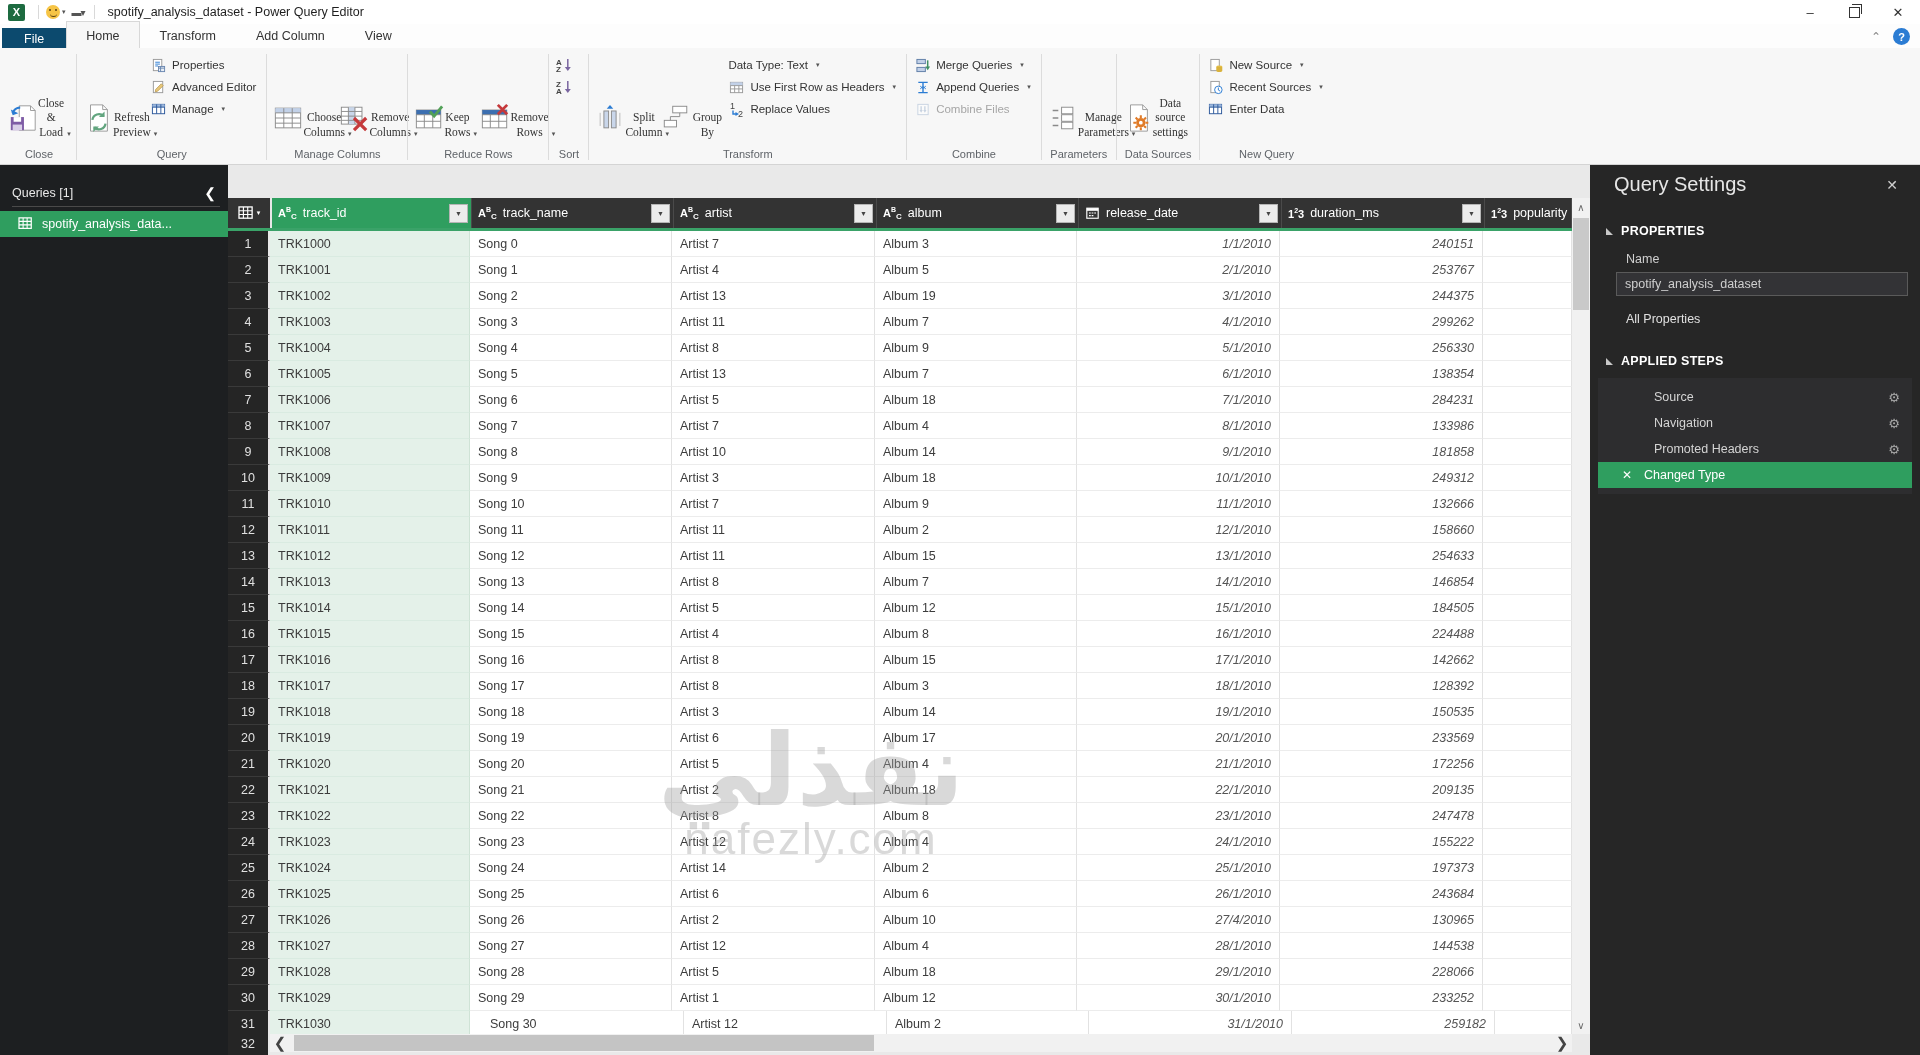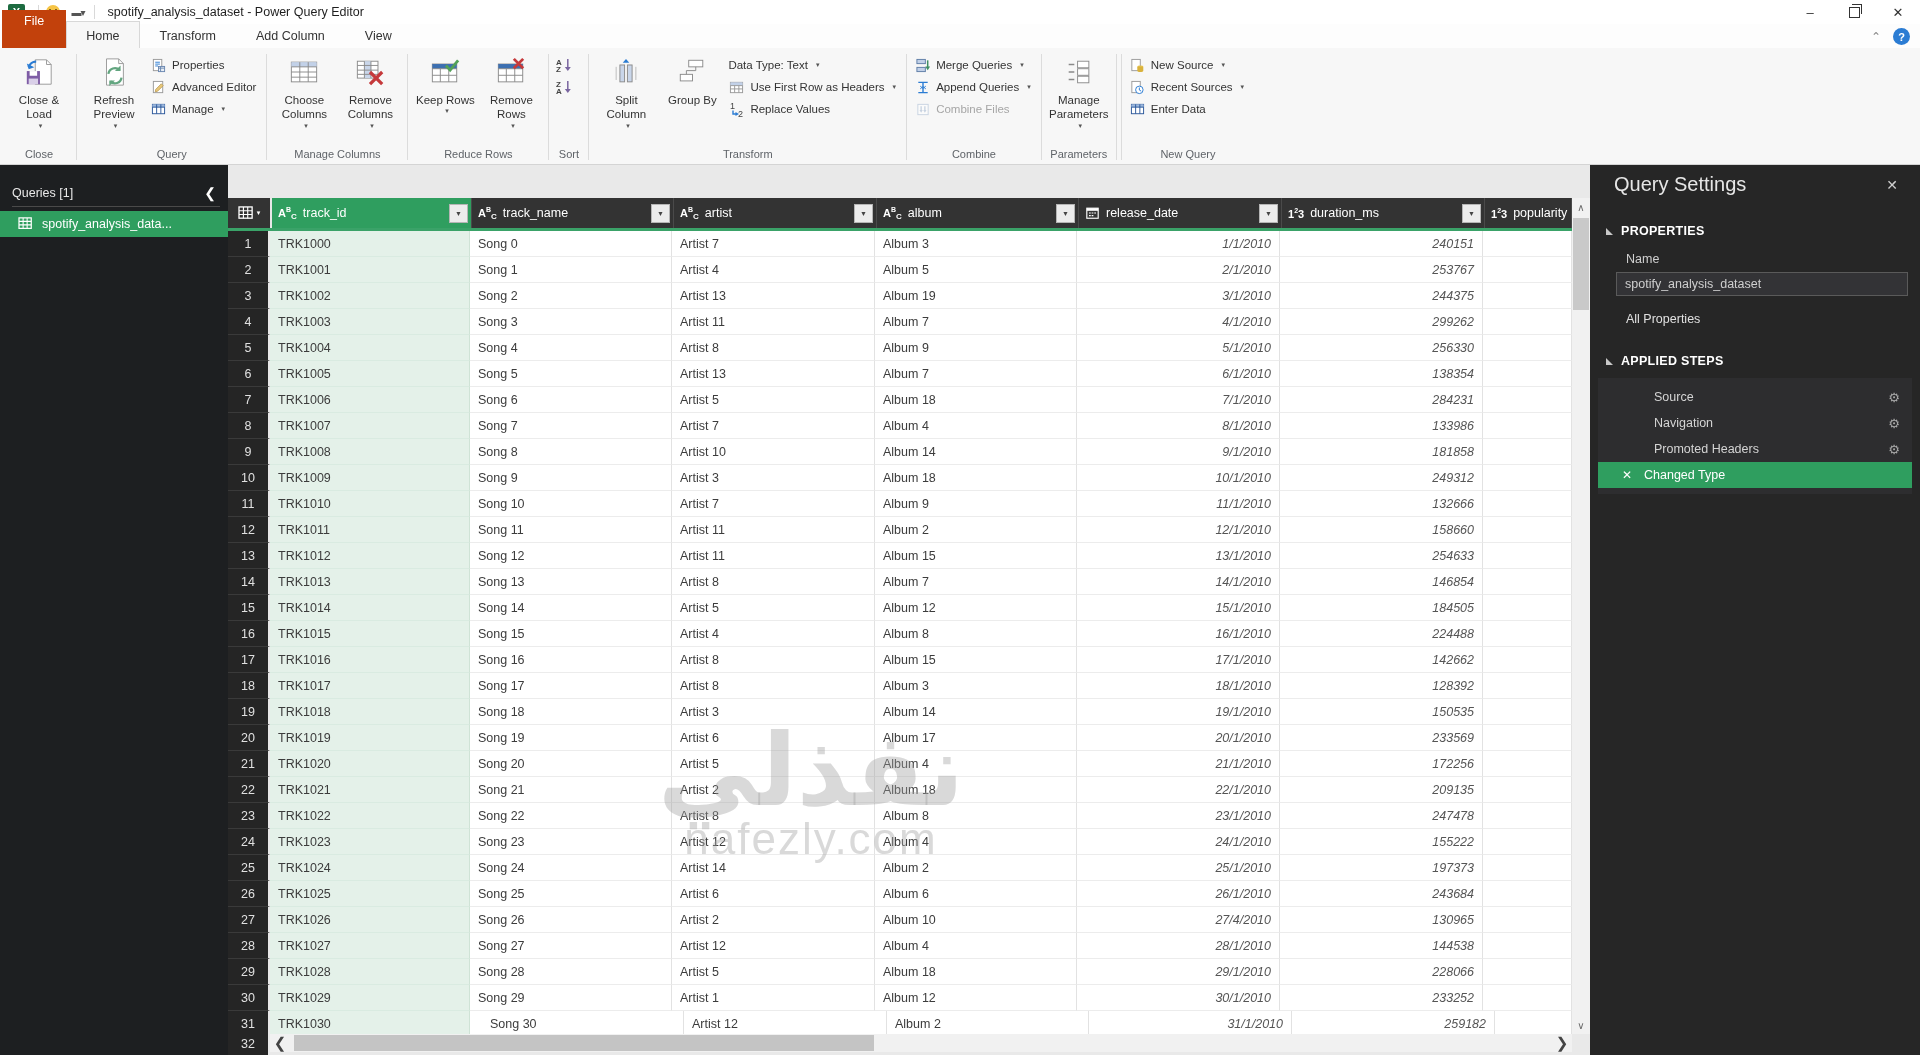--- a/index.html
+++ b/index.html
@@ -15,34 +15,34 @@
   .mini-caret{font-size:7px;color:#555;margin:0 4px 0 2px;}
   .qat-custom{font-size:10px;color:#555;margin:0 2px;letter-spacing:-1px;}
   .tb-title{margin-left:6px;white-space:nowrap;}
   .tb-spacer{flex:1;}
   .win-btn{width:44px;height:24px;display:flex;align-items:center;justify-content:center;font-size:13px;color:#333;}
   .restore-glyph{width:9px;height:9px;border:1px solid #333;position:relative;background:#fff;}
   .restore-glyph::before{content:"";position:absolute;left:2px;top:-4px;width:9px;height:9px;border:1px solid #333;border-left:none;border-bottom:none;}
   
   .tabrow{height:24px;background:#fdfdfd;display:flex;align-items:flex-end;font-size:12.5px;position:relative;}
   .tab{padding:4px 20px 5px 20px;color:#333;}
-  .tab.file{background:#c2410c;color:#fff;padding:4px 22px 20px 22px;margin-left:2px;}
+  .tab.file{background:#0c4a6e;color:#fff;padding:4px 22px 2px 22px;margin-left:2px;}
   .tab.active{background:#f7f7f7;border:1px solid #d8d8d8;border-bottom:none;padding:7px 19px 5px 19px;}
   .tabrow-right{position:absolute;right:10px;bottom:3px;display:flex;align-items:center;gap:12px;}
   .collapse-ribbon{color:#8a8a8a;font-size:12px;}
   .help-btn{width:17px;height:17px;border-radius:50%;background:#2b7cd3;color:#fff;font-size:11px;font-weight:bold;
     display:flex;align-items:center;justify-content:center;}
   
   .ribbon{height:114px;background:#f7f7f7;border-bottom:1px solid #d4d4d4;display:flex;align-items:stretch;padding:2px 4px 0 4px;}
   .rgroup{display:flex;flex-direction:column;}
   .rgroup-content{display:flex;align-items:flex-start;flex:1;padding:2px 2px 0 2px;}
   .rgroup-label{text-align:center;font-size:11px;color:#5f6368;padding:0 6px 4px 6px;white-space:nowrap;}
   .vsep{width:1px;background:#dcdcdc;margin:4px 2px 4px 2px;}
-  .btn-big{width:62px;min-height:84px;display:flex;flex-direction:column;align-items:center;text-align:center;
-    font-size:11.5px;color:#333;line-height:1.25;padding:3px 2px 0 2px;}
+  .btn-big{width:62px;min-height:84px;display:flex;flex-direction:row;align-items:flex-end;text-align:center;
+    font-size:11.5px;color:#333;line-height:1.25;padding:3px 2px 0 2px;font-family:Liberation Serif, serif;}
   .btn-big .icn{height:34px;display:flex;align-items:center;justify-content:center;margin-bottom:4px;}
   .rstack{display:flex;flex-direction:column;justify-content:flex-start;padding-top:2px;}
   .btn-small{display:flex;align-items:center;gap:5px;font-size:11.5px;color:#333;height:22px;padding:0 6px 0 3px;white-space:nowrap;}
   .btn-small .icn{width:17px;display:flex;justify-content:center;}
   .btn-small.disabled{color:#a6a6a6;}
   .btn-small.disabled .icn{opacity:.5;}
   .caret{font-size:7px;color:#555;margin-left:3px;}
   
   .main{display:flex;height:892px;}
   
@@ -419,20 +419,37 @@
               <rect x="14.5" y="20.5" width="12" height="7" fill="#fff" stroke="#8a8a8a"></rect>
             </svg>
           </span>
           <span class="lbl">Manage Parameters</span>
           <span class="caret">▾</span>
         </div>
       </div>
       <div class="rgroup-label">Parameters</div>
     </div>
     <div class="vsep"></div>
+    <div class="rgroup">
+      <div class="rgroup-content">
+        <div class="btn-big">
+          <span class="icn">
+            <svg width="30" height="30" viewBox="0 0 32 32">
+              <path d="M8 2h13l5 5v23H8z" fill="#fff" stroke="#999"></path>
+              <path d="M21 2v5h5" fill="none" stroke="#999"></path>
+              <path d="M19 13v3M19 26v3M11 21h3M24 21h3M13.5 15.5l2 2M22.5 24.5l2 2M24.5 15.5l-2 2M15.5 24.5l-2 2" stroke="#e07b28" stroke-width="2.2"></path>
+              <circle cx="19" cy="21" r="5" fill="#e07b28"></circle>
+              <circle cx="19" cy="21" r="2" fill="#fff"></circle>
+            </svg>
+          </span>
+          <span class="lbl">Data source settings</span>
+        </div>
+      </div>
+      <div class="rgroup-label">Data Sources</div>
+    </div>
     <div class="vsep"></div>
     <div class="rgroup">
       <div class="rgroup-content">
         <div class="rstack">
           <div class="btn-small">
             <span class="icn">
               <svg width="16" height="15" viewBox="0 0 16 16">
                 <rect x="2.5" y="1.5" width="9" height="12" fill="#fff" stroke="#999"></rect>
                 <ellipse cx="11.5" cy="9.3" rx="3.2" ry="1.4" fill="#e6c04a"></ellipse>
                 <path d="M8.3 9.3v4.2c0 .8 1.4 1.4 3.2 1.4s3.2-.6 3.2-1.4V9.3" fill="#d9b23c"></path>

